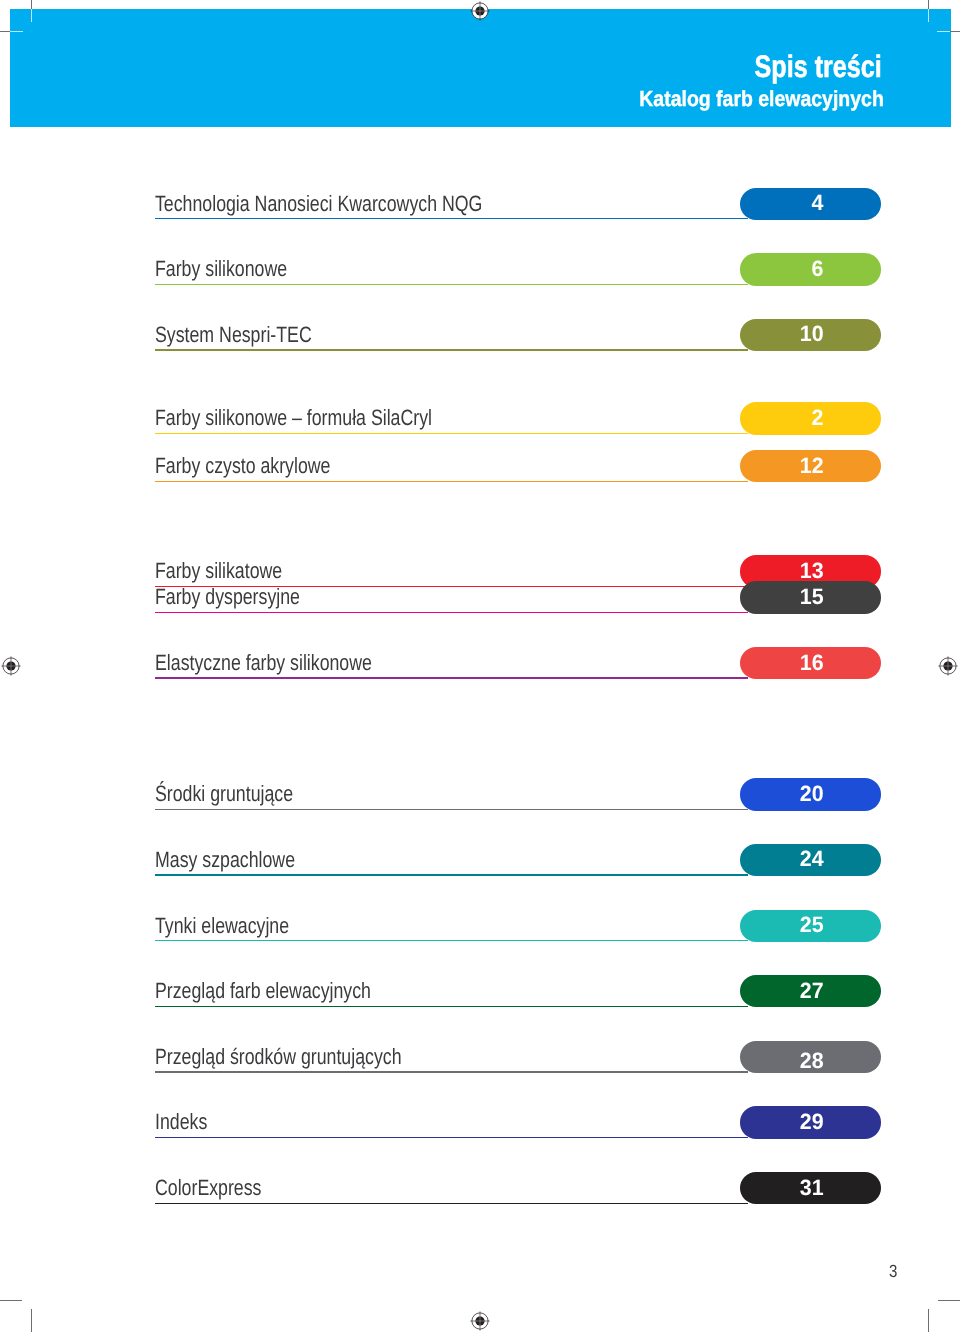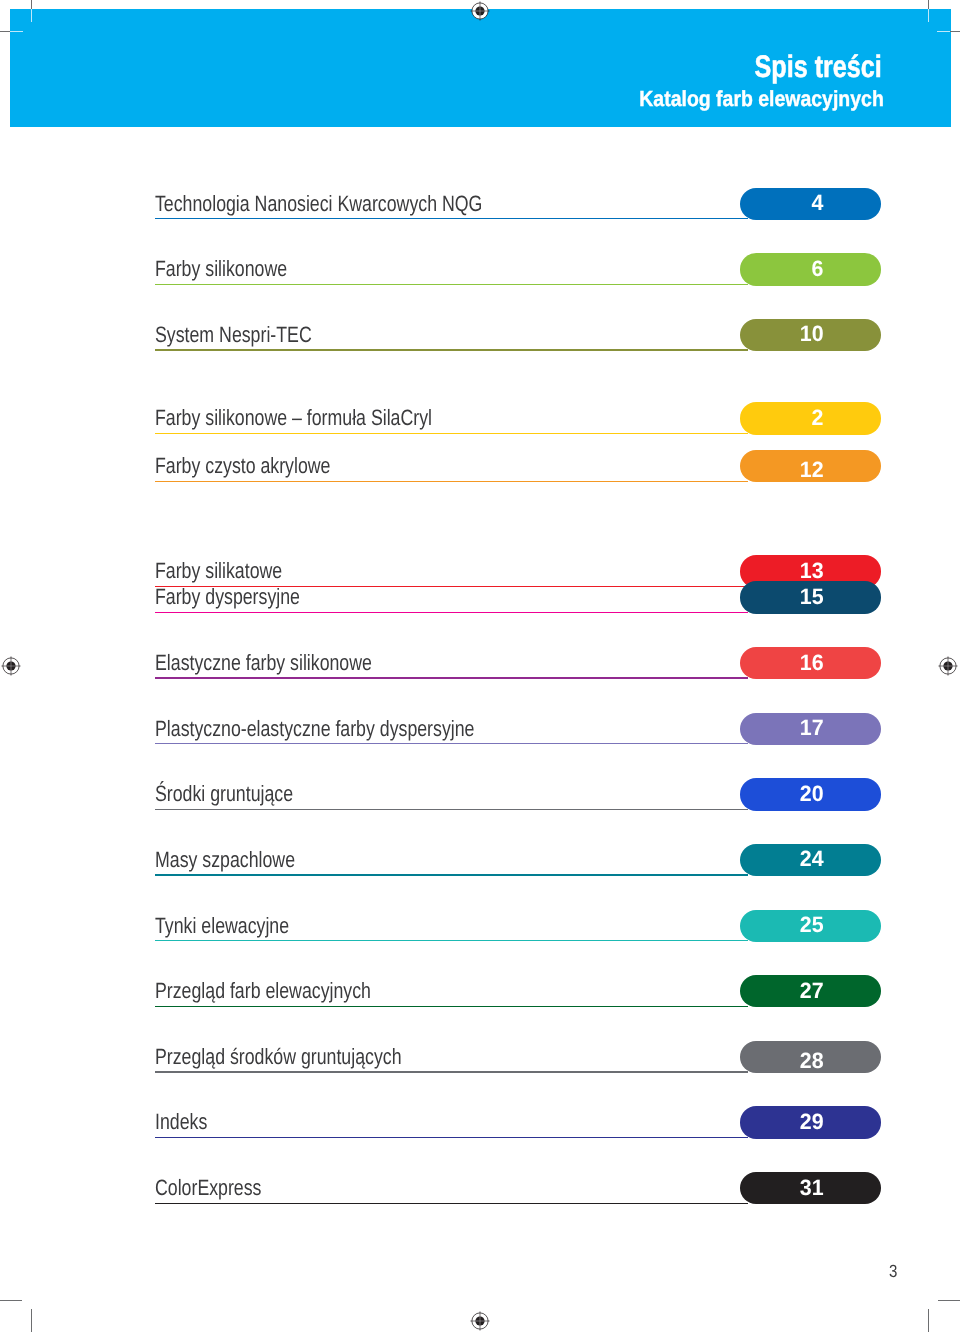--- a/index.html
+++ b/index.html
@@ -117,52 +117,45 @@
       <div class="row" style="top: 382.29px; margin-top: 18px;">
         <span class="label">Farby silikonowe – formuła SilaCryl</span>
         <span class="rule" style="background: rgb(255, 203, 13);"></span>
         <span class="pill" style="background: rgb(255, 203, 13);">
           <span>2</span>
         </span>
       </div>
       <div class="row" style="top: 447.92px;">
         <span class="label">Farby czysto akrylowe</span>
         <span class="rule" style="background: rgb(244, 152, 35);"></span>
-        <span class="pill" style="background: rgb(244, 152, 35); align-items: flex-end;">
+        <span class="pill" style="background: rgb(244, 152, 35);">
           <span>12</span>
         </span>
       </div>
       <div class="row" style="top: 509px; margin-top: 44px;">
         <span class="label">Farby silikatowe</span>
         <span class="rule" style="background: rgb(237, 28, 38);"></span>
         <span class="pill" style="background: rgb(237, 28, 38);">
           <span>13</span>
         </span>
       </div>
       <div class="row" style="top: 579.18px;">
         <span class="label">Farby dyspersyjne</span>
         <span class="rule" style="background: rgb(239, 0, 148);"></span>
-        <span class="pill" style="background: #0c4a6e; text-align: center;">
+        <span class="pill" style="background: #404040; text-align: center;">
           <span>15</span>
         </span>
       </div>
       <div class="row" style="top: 644.81px;">
         <span class="label">Elastyczne farby silikonowe</span>
         <span class="rule" style="background: rgb(146, 42, 144);"></span>
         <span class="pill" style="background: #ef4444;">
           <span>16</span>
         </span>
       </div>
-      <div class="row" style="top: 710.44px;">
-        <span class="label">Plastyczno-elastyczne farby dyspersyjne</span>
-        <span class="rule" style="background: rgb(123, 116, 185);"></span>
-        <span class="pill" style="background: rgb(123, 116, 185);">
-          <span>17</span>
-        </span>
-      </div>
       <div class="row" style="top: 776.07px;">
         <span class="label">Środki gruntujące</span>
         <span class="rule" style="background: rgb(107, 109, 114);"></span>
         <span class="pill" style="background: #1d4ed8;">
           <span>20</span>
         </span>
       </div>
       <div class="row" style="top: 841.7px;">
         <span class="label">Masy szpachlowe</span>
         <span class="rule" style="background: rgb(2, 126, 146);"></span>

